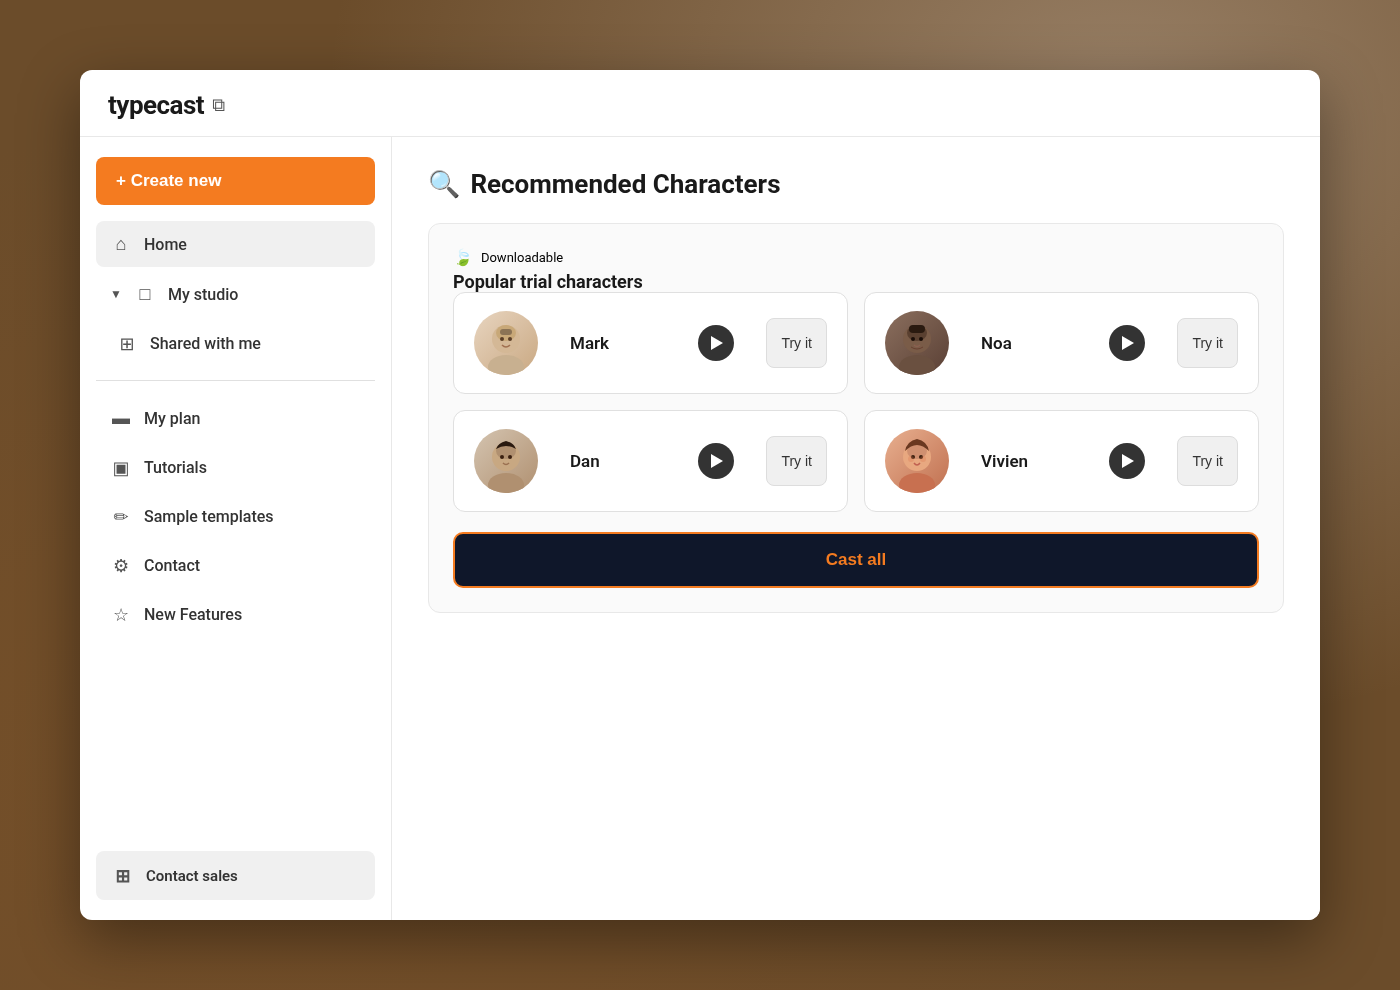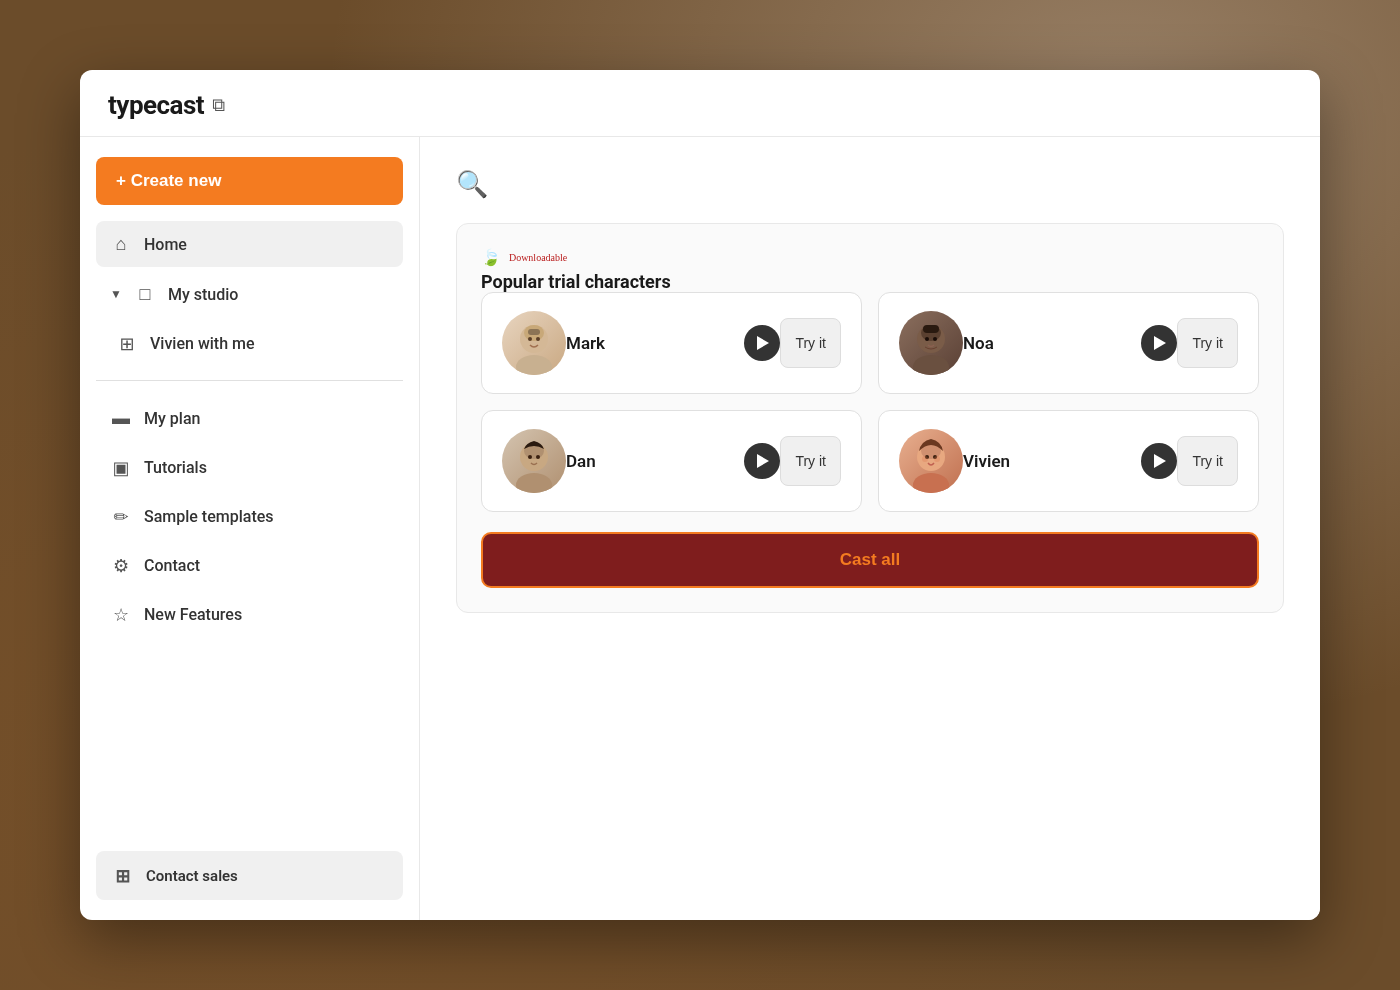--- a/index.html
+++ b/index.html
@@ -62,21 +62,21 @@
 
     
     .main-layout {
       display: flex;
       flex: 1;
       overflow: hidden;
     }
 
     
     .sidebar {
-      width: 340px;
+      width: 312px;
       flex-shrink: 0;
       padding: 20px 16px;
       border-right: 1px solid #e8e8e8;
       display: flex;
       flex-direction: column;
       gap: 4px;
     }
 
     .create-new-btn {
       background: #f47b20;
@@ -170,23 +170,22 @@
     }
 
     .downloadable-badge {
       display: flex;
       align-items: center;
       gap: 8px;
       margin-bottom: 4px;
     }
 
     .downloadable-text {
-      font-size: 10px;
-      color: #b91c1c;
-      font-family: Liberation Serif, serif;
+      font-size: 13px;
+      color: #000000;
     }
 
     .popular-title {
       font-size: 18px;
       font-weight: 700;
       color: #1a1a1a;
     }
 
     
     .characters-grid {
@@ -196,21 +195,21 @@
       margin-bottom: 20px;
     }
 
     .character-card {
       background: #fff;
       border: 1.5px solid #e0e0e0;
       border-radius: 12px;
       padding: 18px 20px;
       display: flex;
       align-items: center;
-      gap: 0;
+      gap: 32px;
       cursor: pointer;
     }
 
     .avatar {
       width: 64px;
       height: 64px;
       border-radius: 50%;
       flex-shrink: 0;
       overflow: hidden;
       background: #f0e8e0;
@@ -257,21 +256,21 @@
       font-size: 14px;
       font-weight: 500;
       color: #333;
       cursor: pointer;
       flex-shrink: 0;
     }
 
     
     .cast-all-btn {
       width: 100%;
-      background: #7f1d1d;
+      background: #0f172a;
       border: 2px solid #f47b20;
       border-radius: 10px;
       padding: 16px;
       font-size: 17px;
       font-weight: 600;
       color: #f47b20;
       cursor: pointer;
       text-align: center;
     }
 
@@ -313,21 +312,21 @@
       </div>
 
       <div class="nav-item">
         <span class="chevron">▼</span>
         <span class="nav-icon">□</span>
         <span>My studio</span>
       </div>
 
       <div class="nav-item nav-item-indent">
         <span class="nav-icon">⊞</span>
-        <span>Vivien with me</span>
+        <span>Shared with me</span>
       </div>
 
       <div class="nav-divider"></div>
 
       <div class="nav-item">
         <span class="nav-icon">▬</span>
         <span>My plan</span>
       </div>
 
       <div class="nav-item">
@@ -354,20 +353,21 @@
         <span class="nav-icon">⊞</span>
         <span>Contact sales</span>
       </div>
 
     </div>
 
     <div class="content">
 
       <div class="section-title">
         <span>🔍</span>
+        <span>Recommended Characters</span>
       </div>
 
       <div class="characters-container">
 
         <div class="downloadable-badge">
           <span>🍃</span>
           <span class="downloadable-text">Downloadable</span>
         </div>
 
         <div class="popular-title">Popular trial characters</div>

